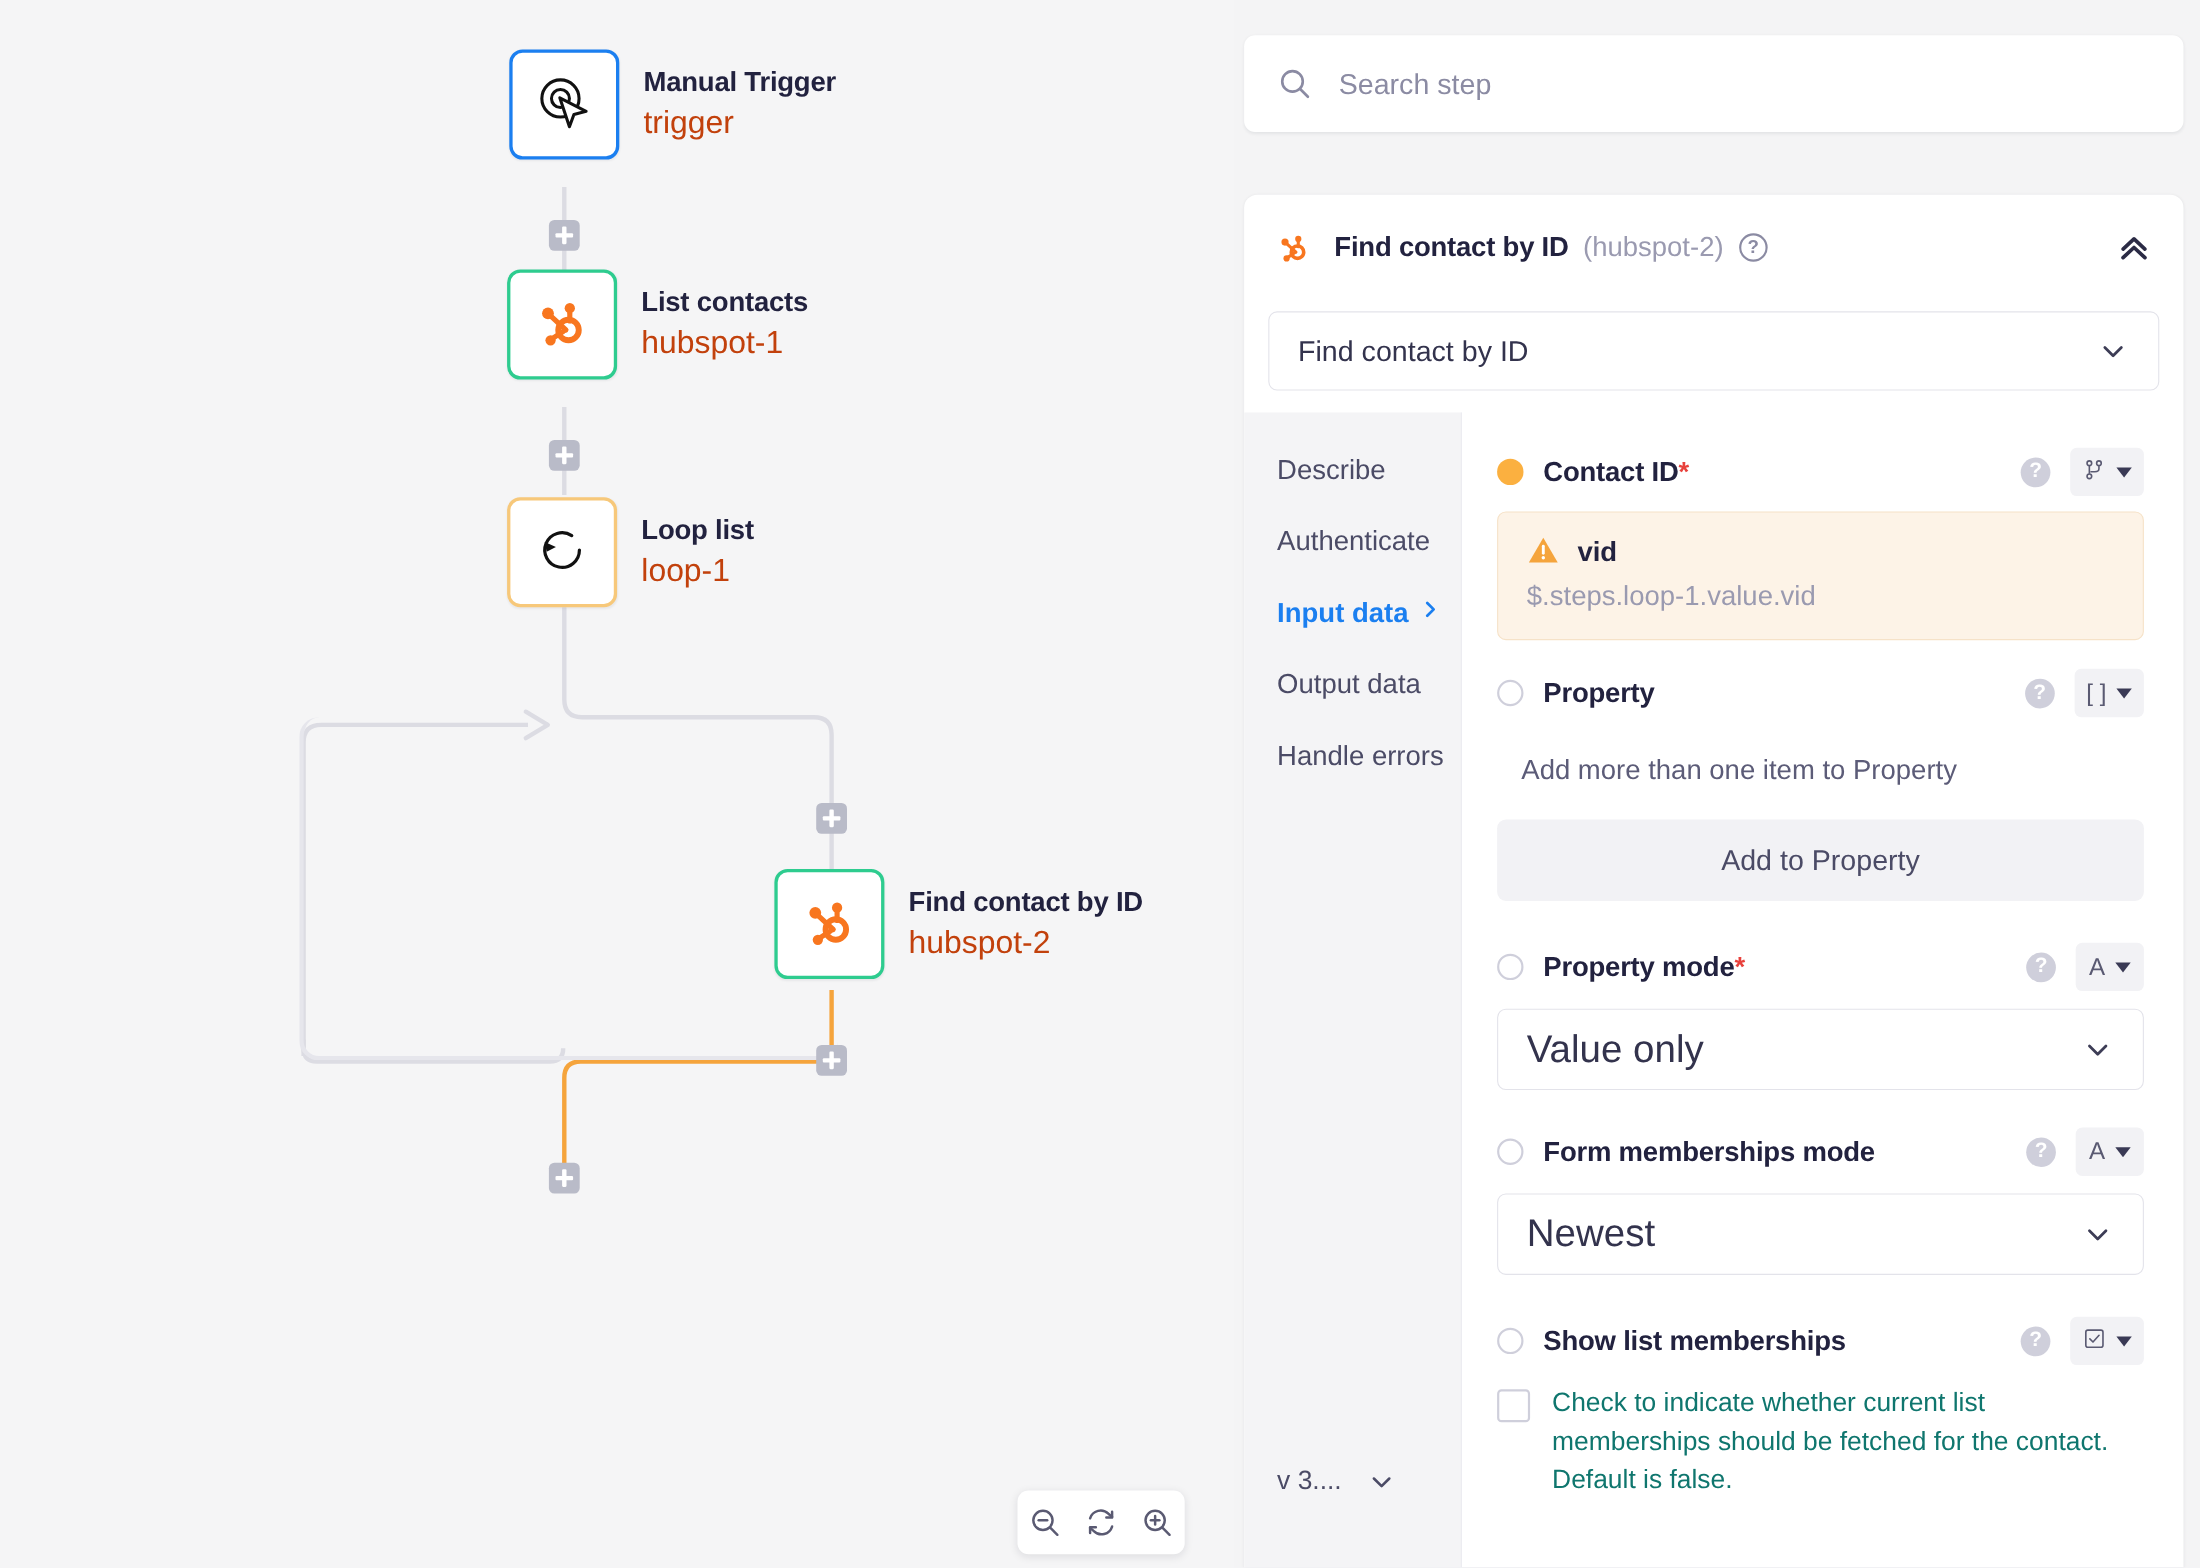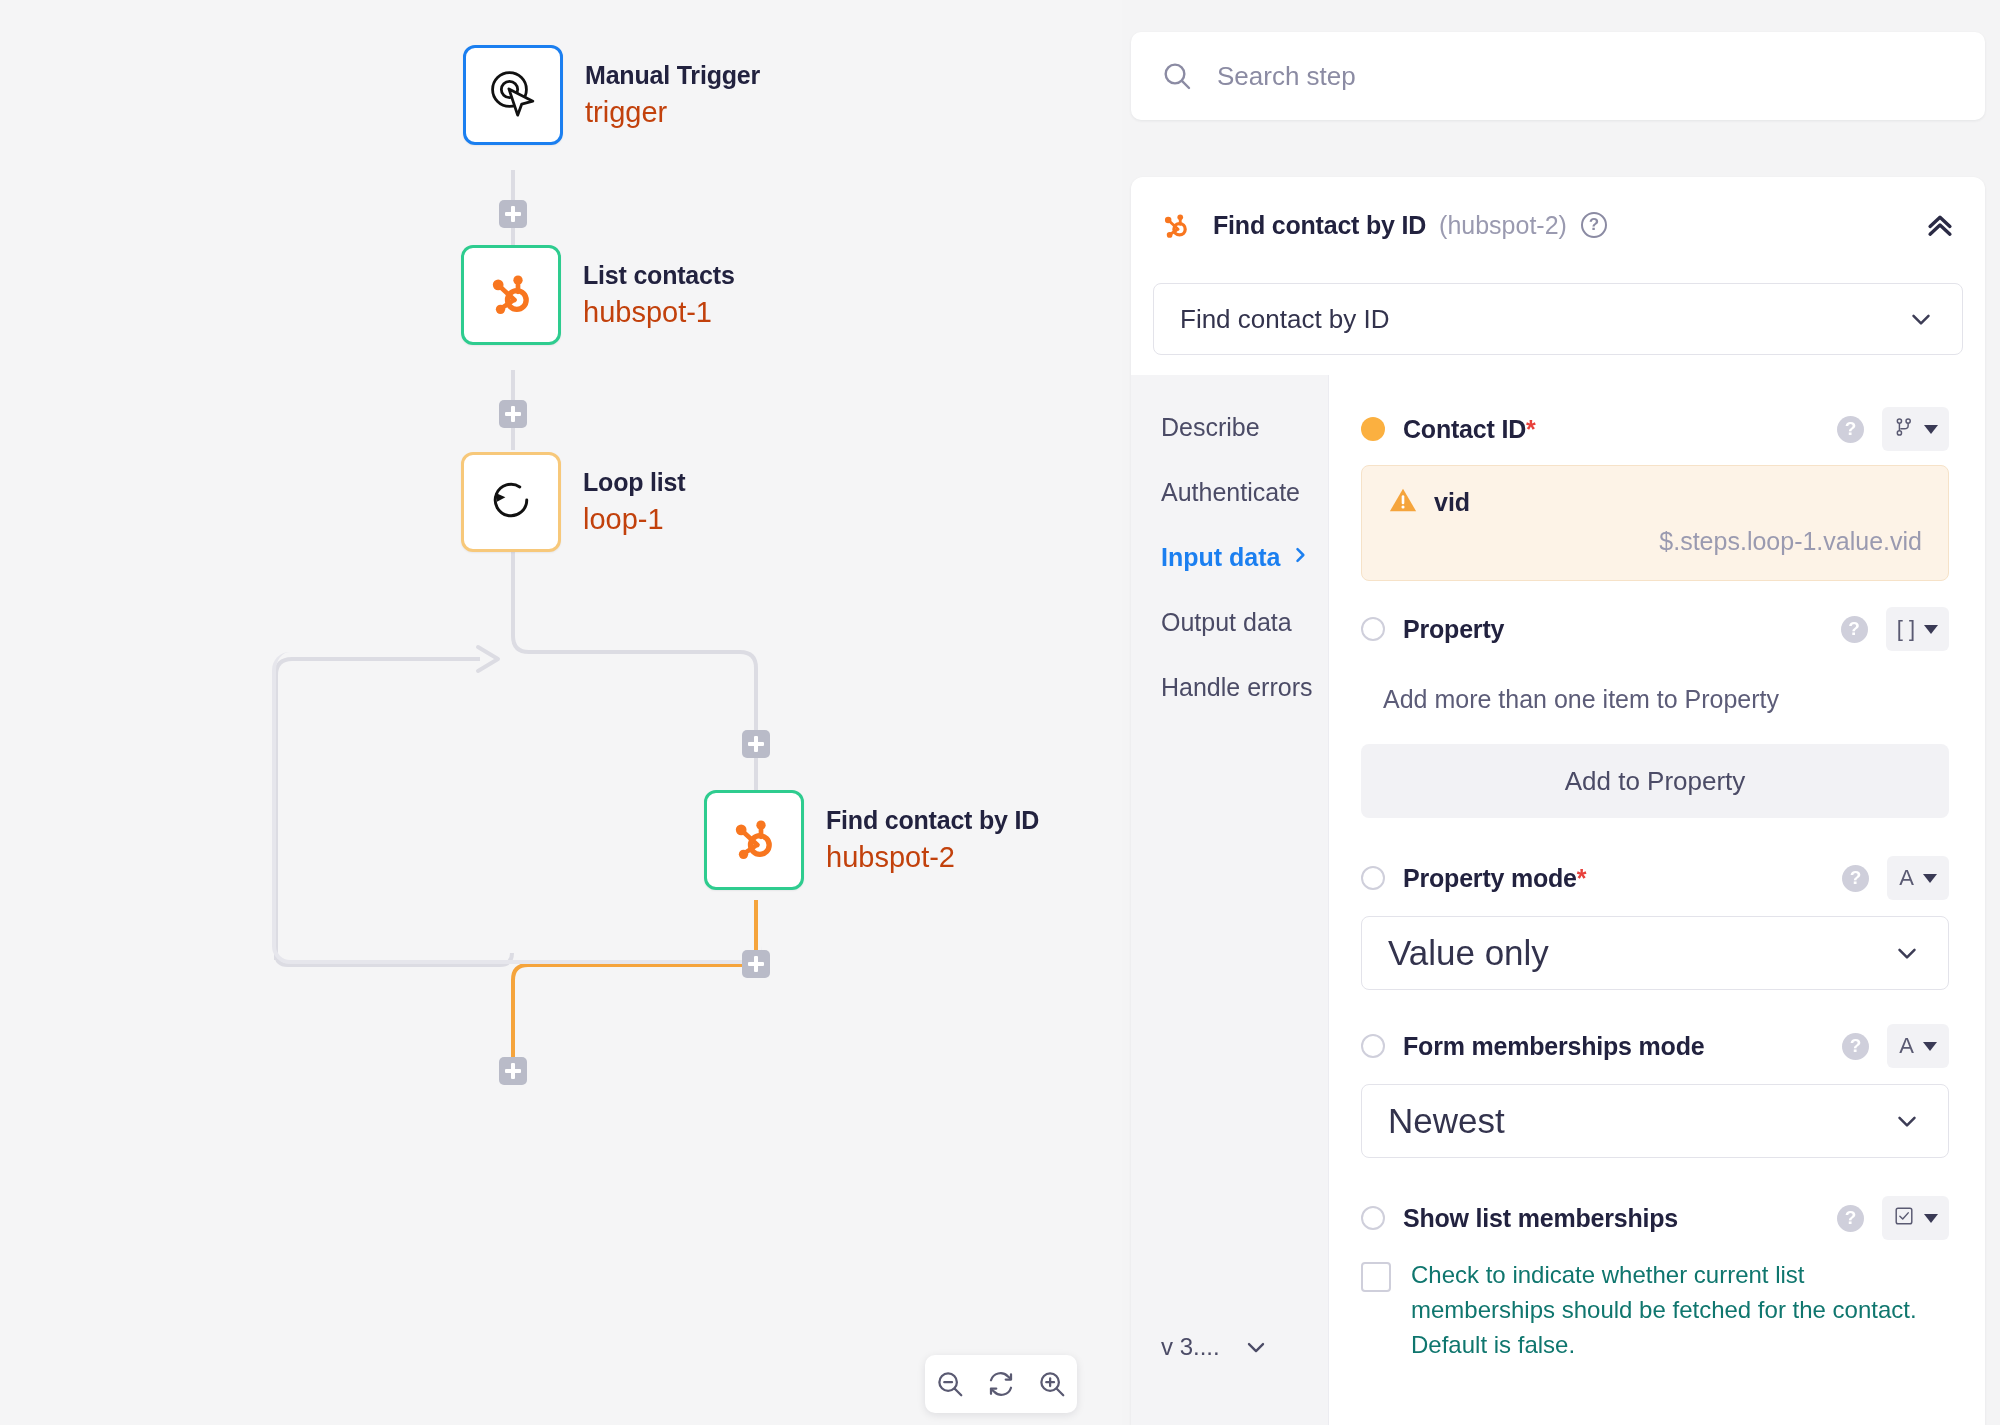--- a/index.html
+++ b/index.html
@@ -173,21 +173,21 @@
   .type-chip .glyph { font-size: 22px; color: #5a5a72; line-height: 1; }
   .tri-down {
     width: 0; height: 0;
     border-left: 7px solid transparent; border-right: 7px solid transparent;
     border-top: 9px solid #3a3a55;
   }
 
   .expr-box {
     margin-top: 14px;
     background: #fdf3e7; border: 1.5px solid #f6e2c8;
-    border-radius: 8px; padding: 20px 26px 24px 26px; text-align: right;
+    border-radius: 8px; padding: 20px 26px 24px 26px;
   }
   .expr-row { display: flex; align-items: center; }
   .expr-name { font-size: 25px; font-weight: 700; color: #22223f; margin-left: 16px; }
   .expr-path { font-size: 25px; color: #9a9ab0; margin-top: 9px; }
 
   .hint-text {
     font-size: 25px; color: #5c5c78;
     margin: 34px 0 30px 22px;
   }
   .add-btn {

